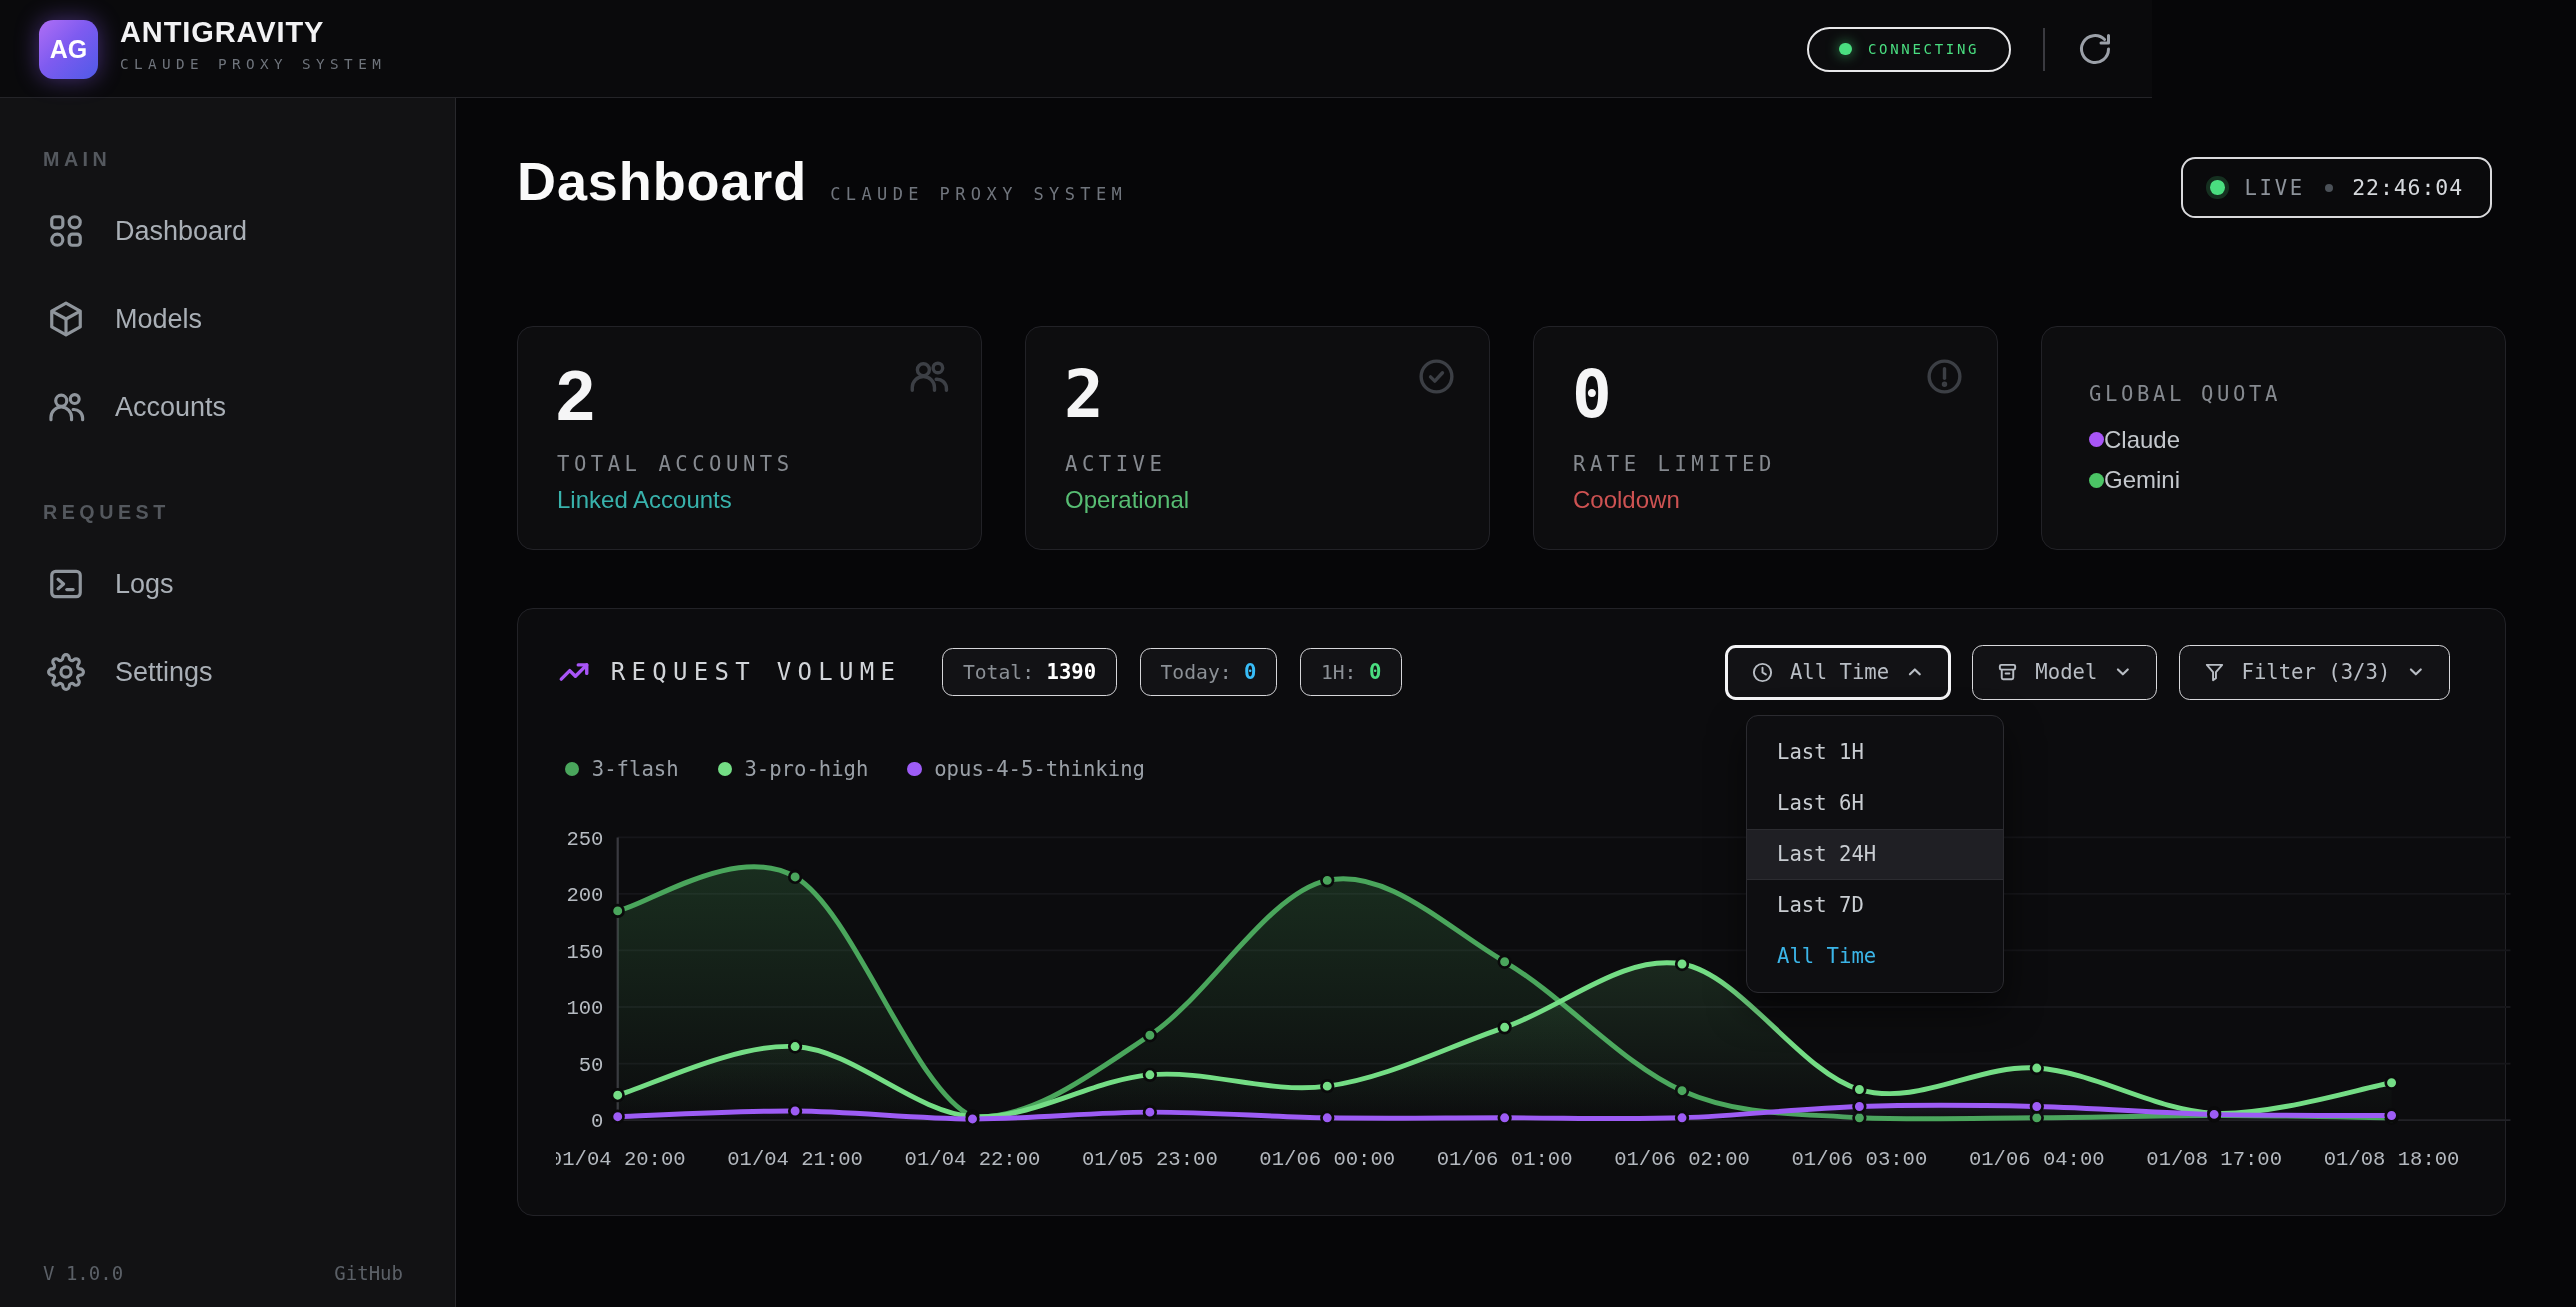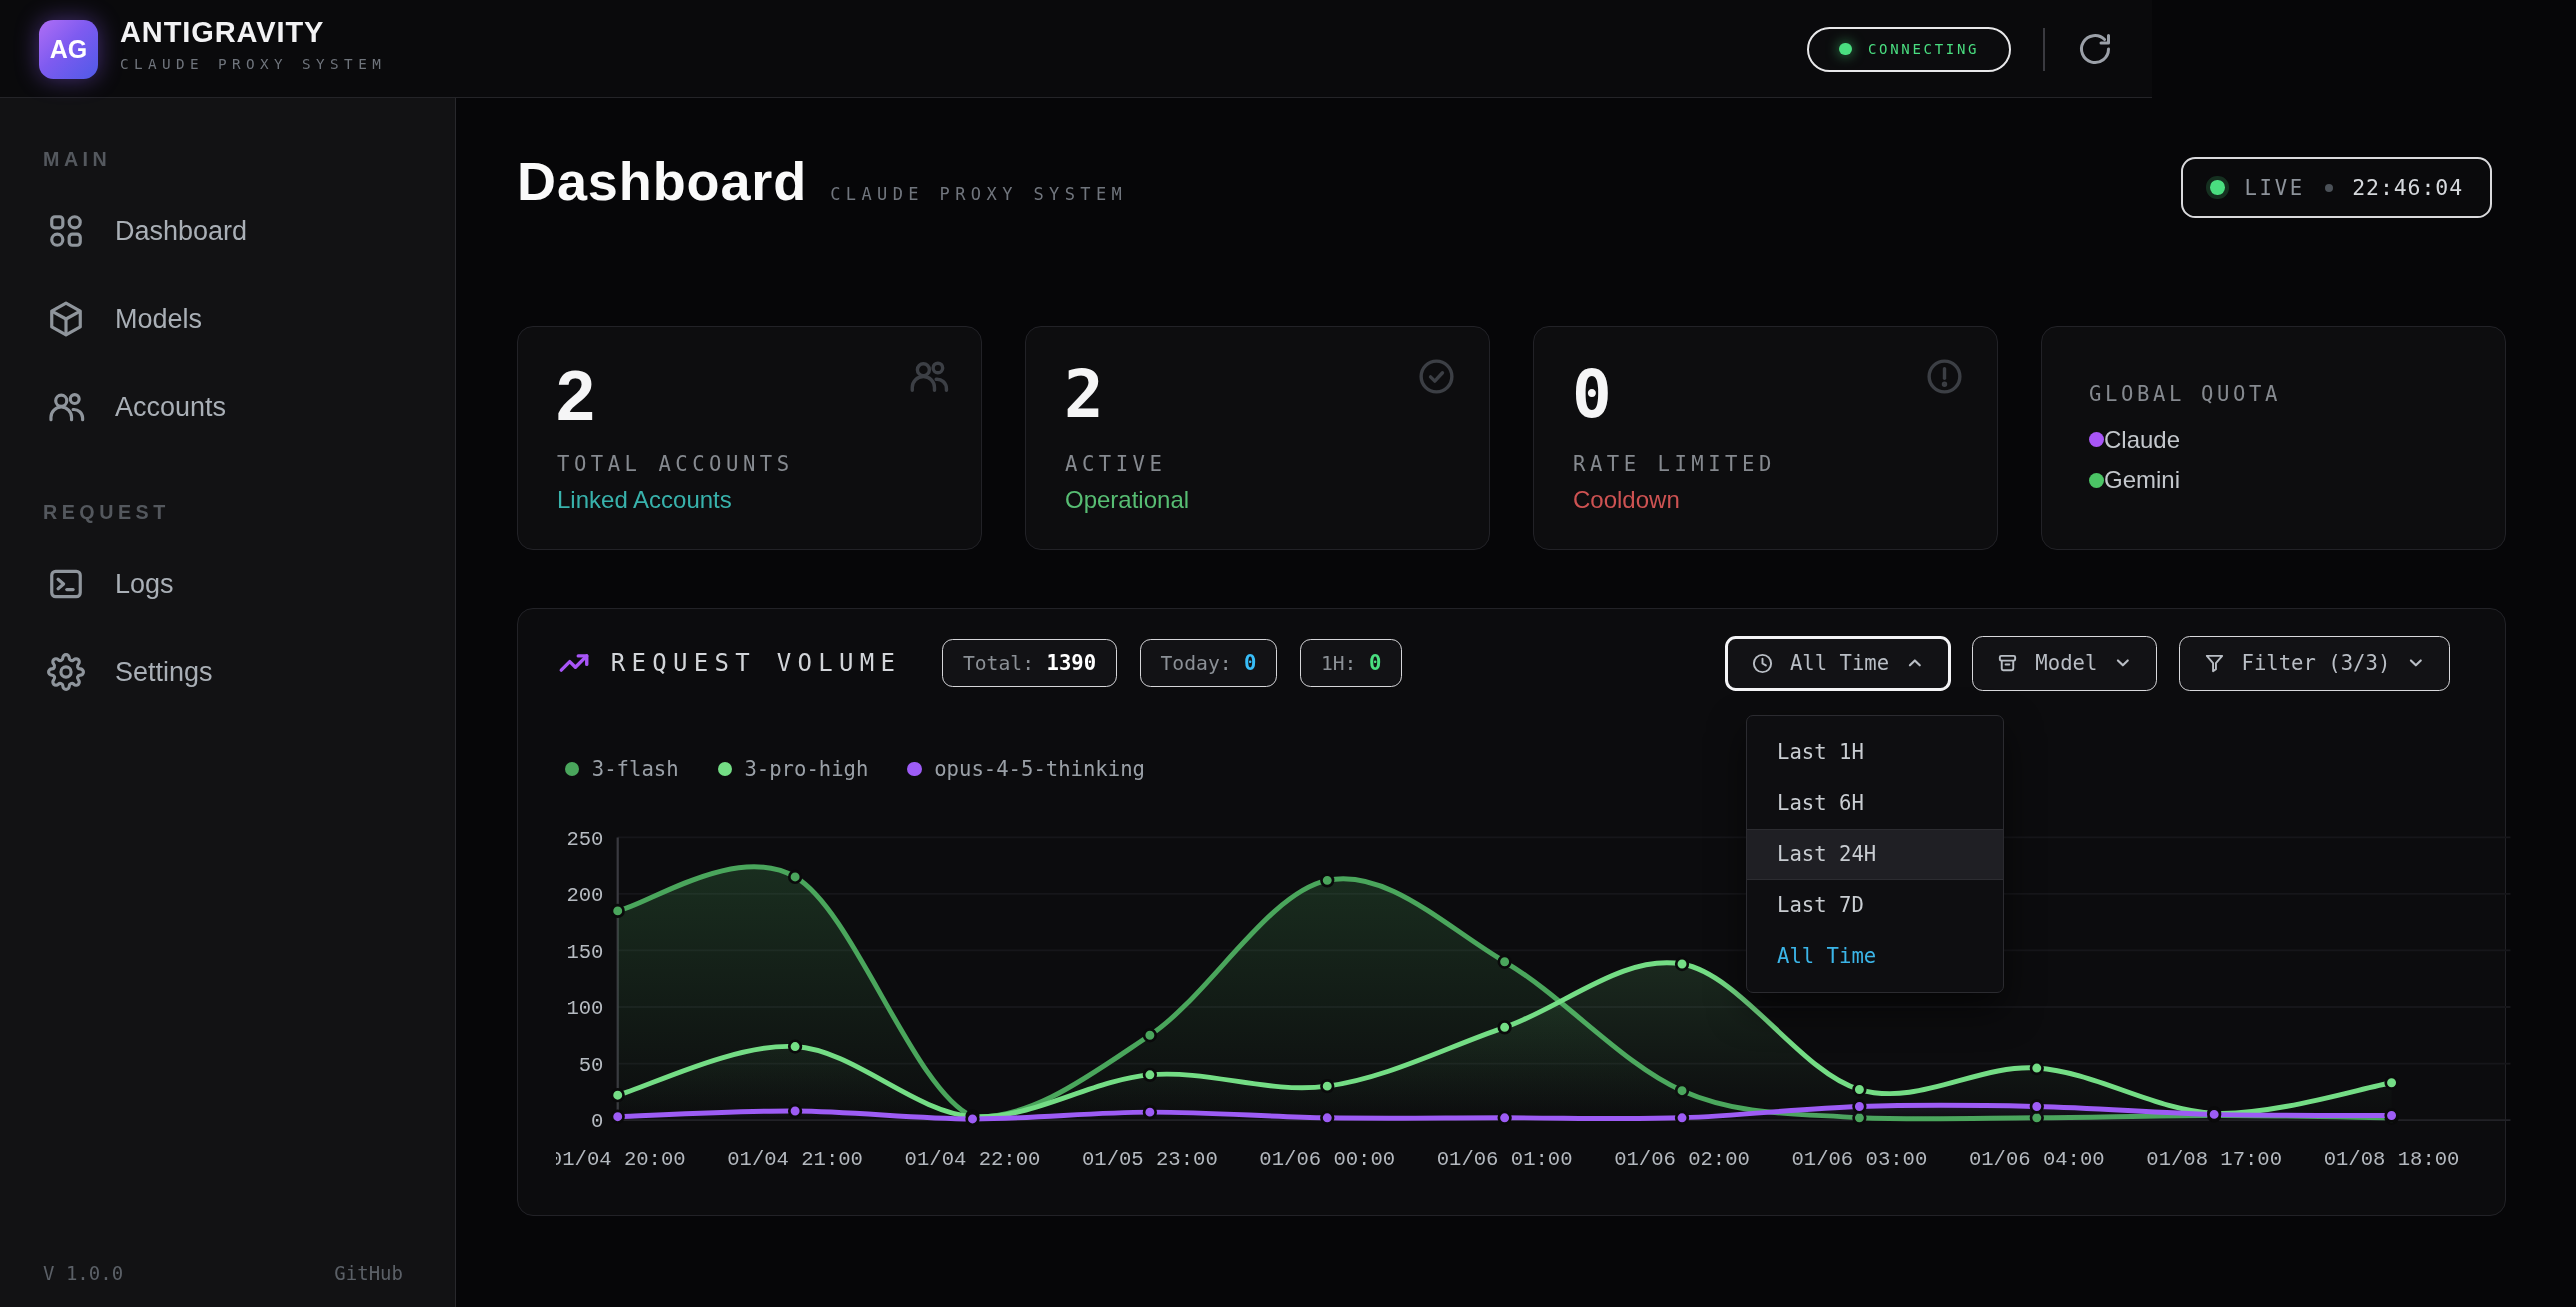--- a/index.html
+++ b/index.html
@@ -82,21 +82,21 @@
               font-family:"DejaVu Sans Mono", monospace; }
   .quota-col { display:flex; flex-direction:column; gap:12.5px; }
   .quota-title { color:#85898f; font-size:20.6px; letter-spacing:3.6px;
                  font-family:"DejaVu Sans Mono", monospace; margin-bottom:7.2px; }
   .quota-item { display:flex; align-items:center; color:#c3c7cc; font-size:24px; }
   .q-dot { width:15px; height:15px; border-radius:50%; }
 
   
   .chart-card { position:absolute; left:61px; top:510px; width:1989px; height:608px;
                 background:#0c0c0e; border:1.8px solid #222227; border-radius:16px; }
-  .chart-head { position:absolute; left:39px; right:55px; top:18px; height:72px;
+  .chart-head { position:absolute; left:39px; right:55px; top:27px; height:72px;
                 display:flex; align-items:center;text-align:right; }
   .ch-title { display:flex; align-items:center; gap:19.7px; color:#d2d5d9; font-size:24px;
               letter-spacing:6.3px; font-family:"DejaVu Sans Mono", monospace; }
   .ch-title .tr-ic { width:34px; height:34px; color:#a855f7; }
   .ch-title .tr-ic svg { width:100%; height:100%; }
   .badges { display:flex; gap:23px; margin-left:41px; }
   .badge { display:flex; align-items:center; gap:12.5px; border:1.8px solid #d6d6d9; border-radius:10.7px;
            padding:10.7px 19.7px; background:#121215; font-family:"DejaVu Sans Mono", monospace; }
   .badge .b-label { color:#8b9096; font-size:19.7px; }
   .badge .b-val { font-size:20.6px; font-weight:bold; }
@@ -110,21 +110,21 @@
 
   .legend { position:absolute; left:47px; top:148px; display:flex; gap:39px; align-items:center; }
   .leg-item { display:flex; align-items:center; gap:12.5px; color:#9aa0a7; font-size:20.6px;
               font-family:"DejaVu Sans Mono", monospace; }
   .leg-dot { width:14.3px; height:14.3px; border-radius:50%; }
 
   .plot { position:absolute; left:38px; top:222px; }
 
   
   .dropdown { position:absolute; right:501px; top:106px; width:258px; background:#0e0e11;
-              border:1.8px solid #2b2b30; border-radius:7px; padding:10.7px 0; z-index:30;
+              border:1.8px solid #2b2b30; border-radius:12px; padding:10.7px 0; z-index:30;
               box-shadow:0 16px 36px rgba(0,0,0,.55);
               font-family:"DejaVu Sans Mono", monospace; }
   .dd-item { height:51px; display:flex; align-items:center; padding-left:30px;
              color:#c9cdd2; font-size:20.6px; cursor:pointer; }
   .dd-item.hovered { background:#1f1f24; border-top:1.3px solid #2c2c31;
                      border-bottom:1.3px solid #2c2c31; }
   .dd-item.selected { color:#3bb5e8; }
 </style>
 </head>
 <body>

